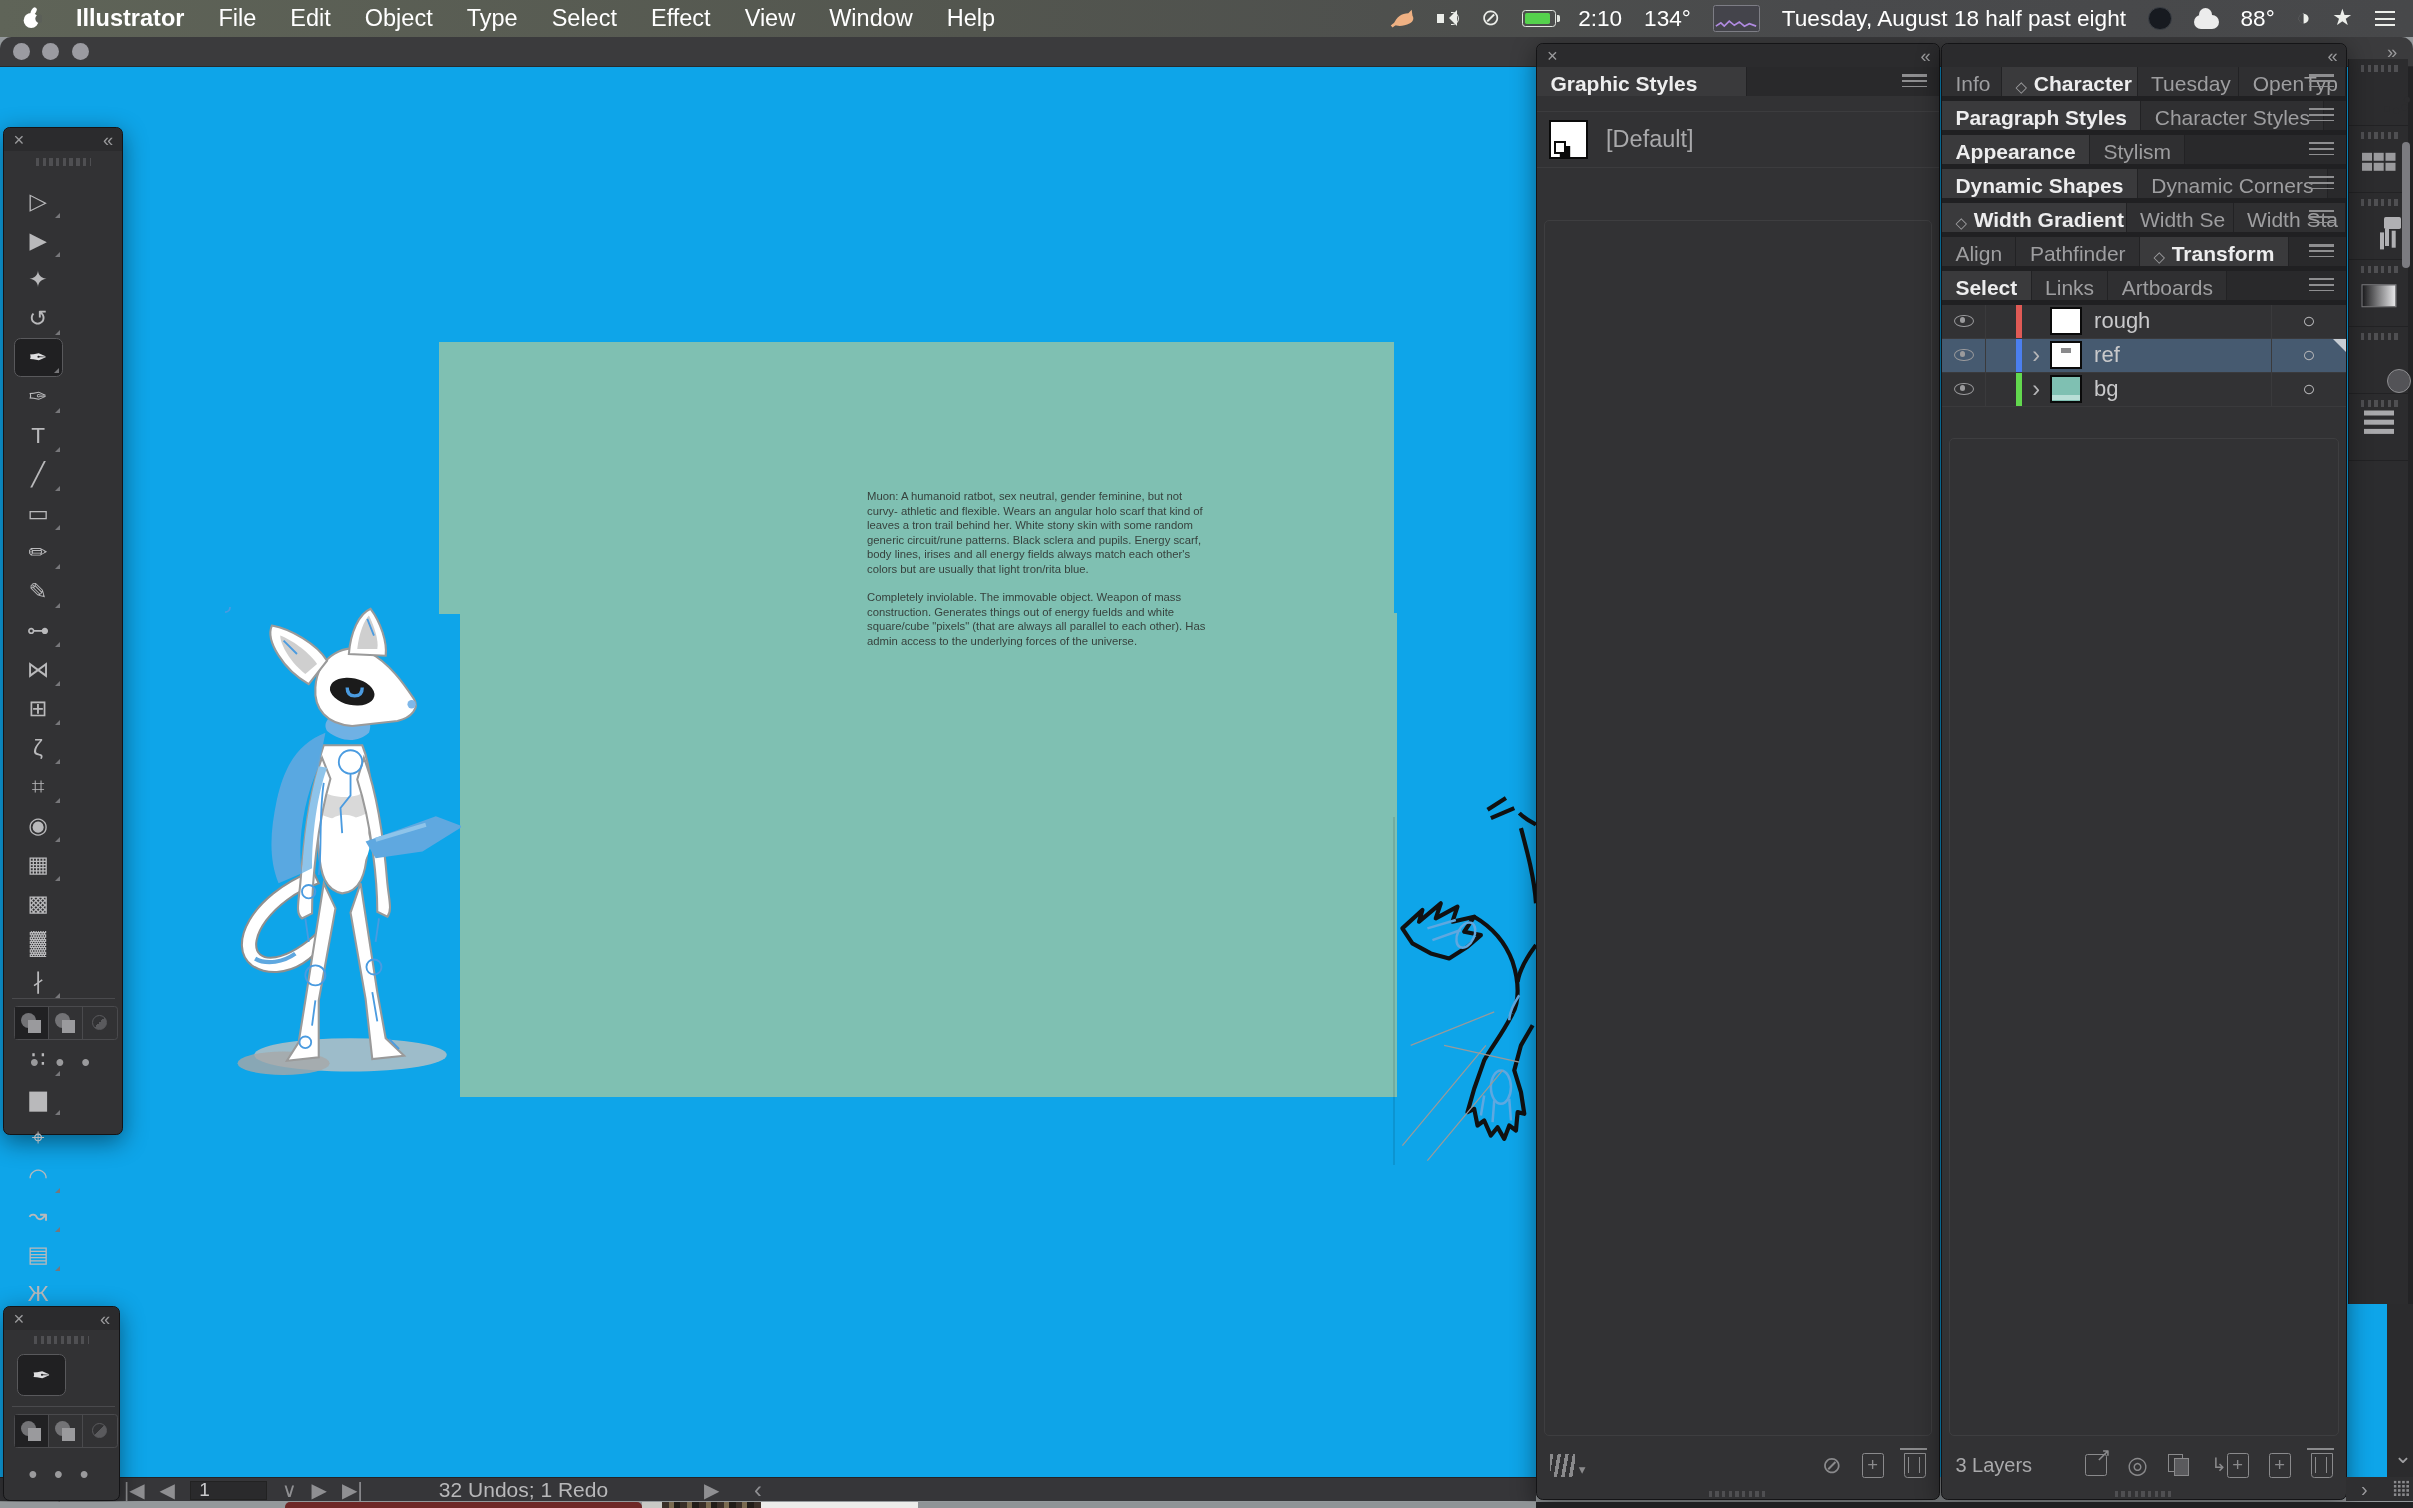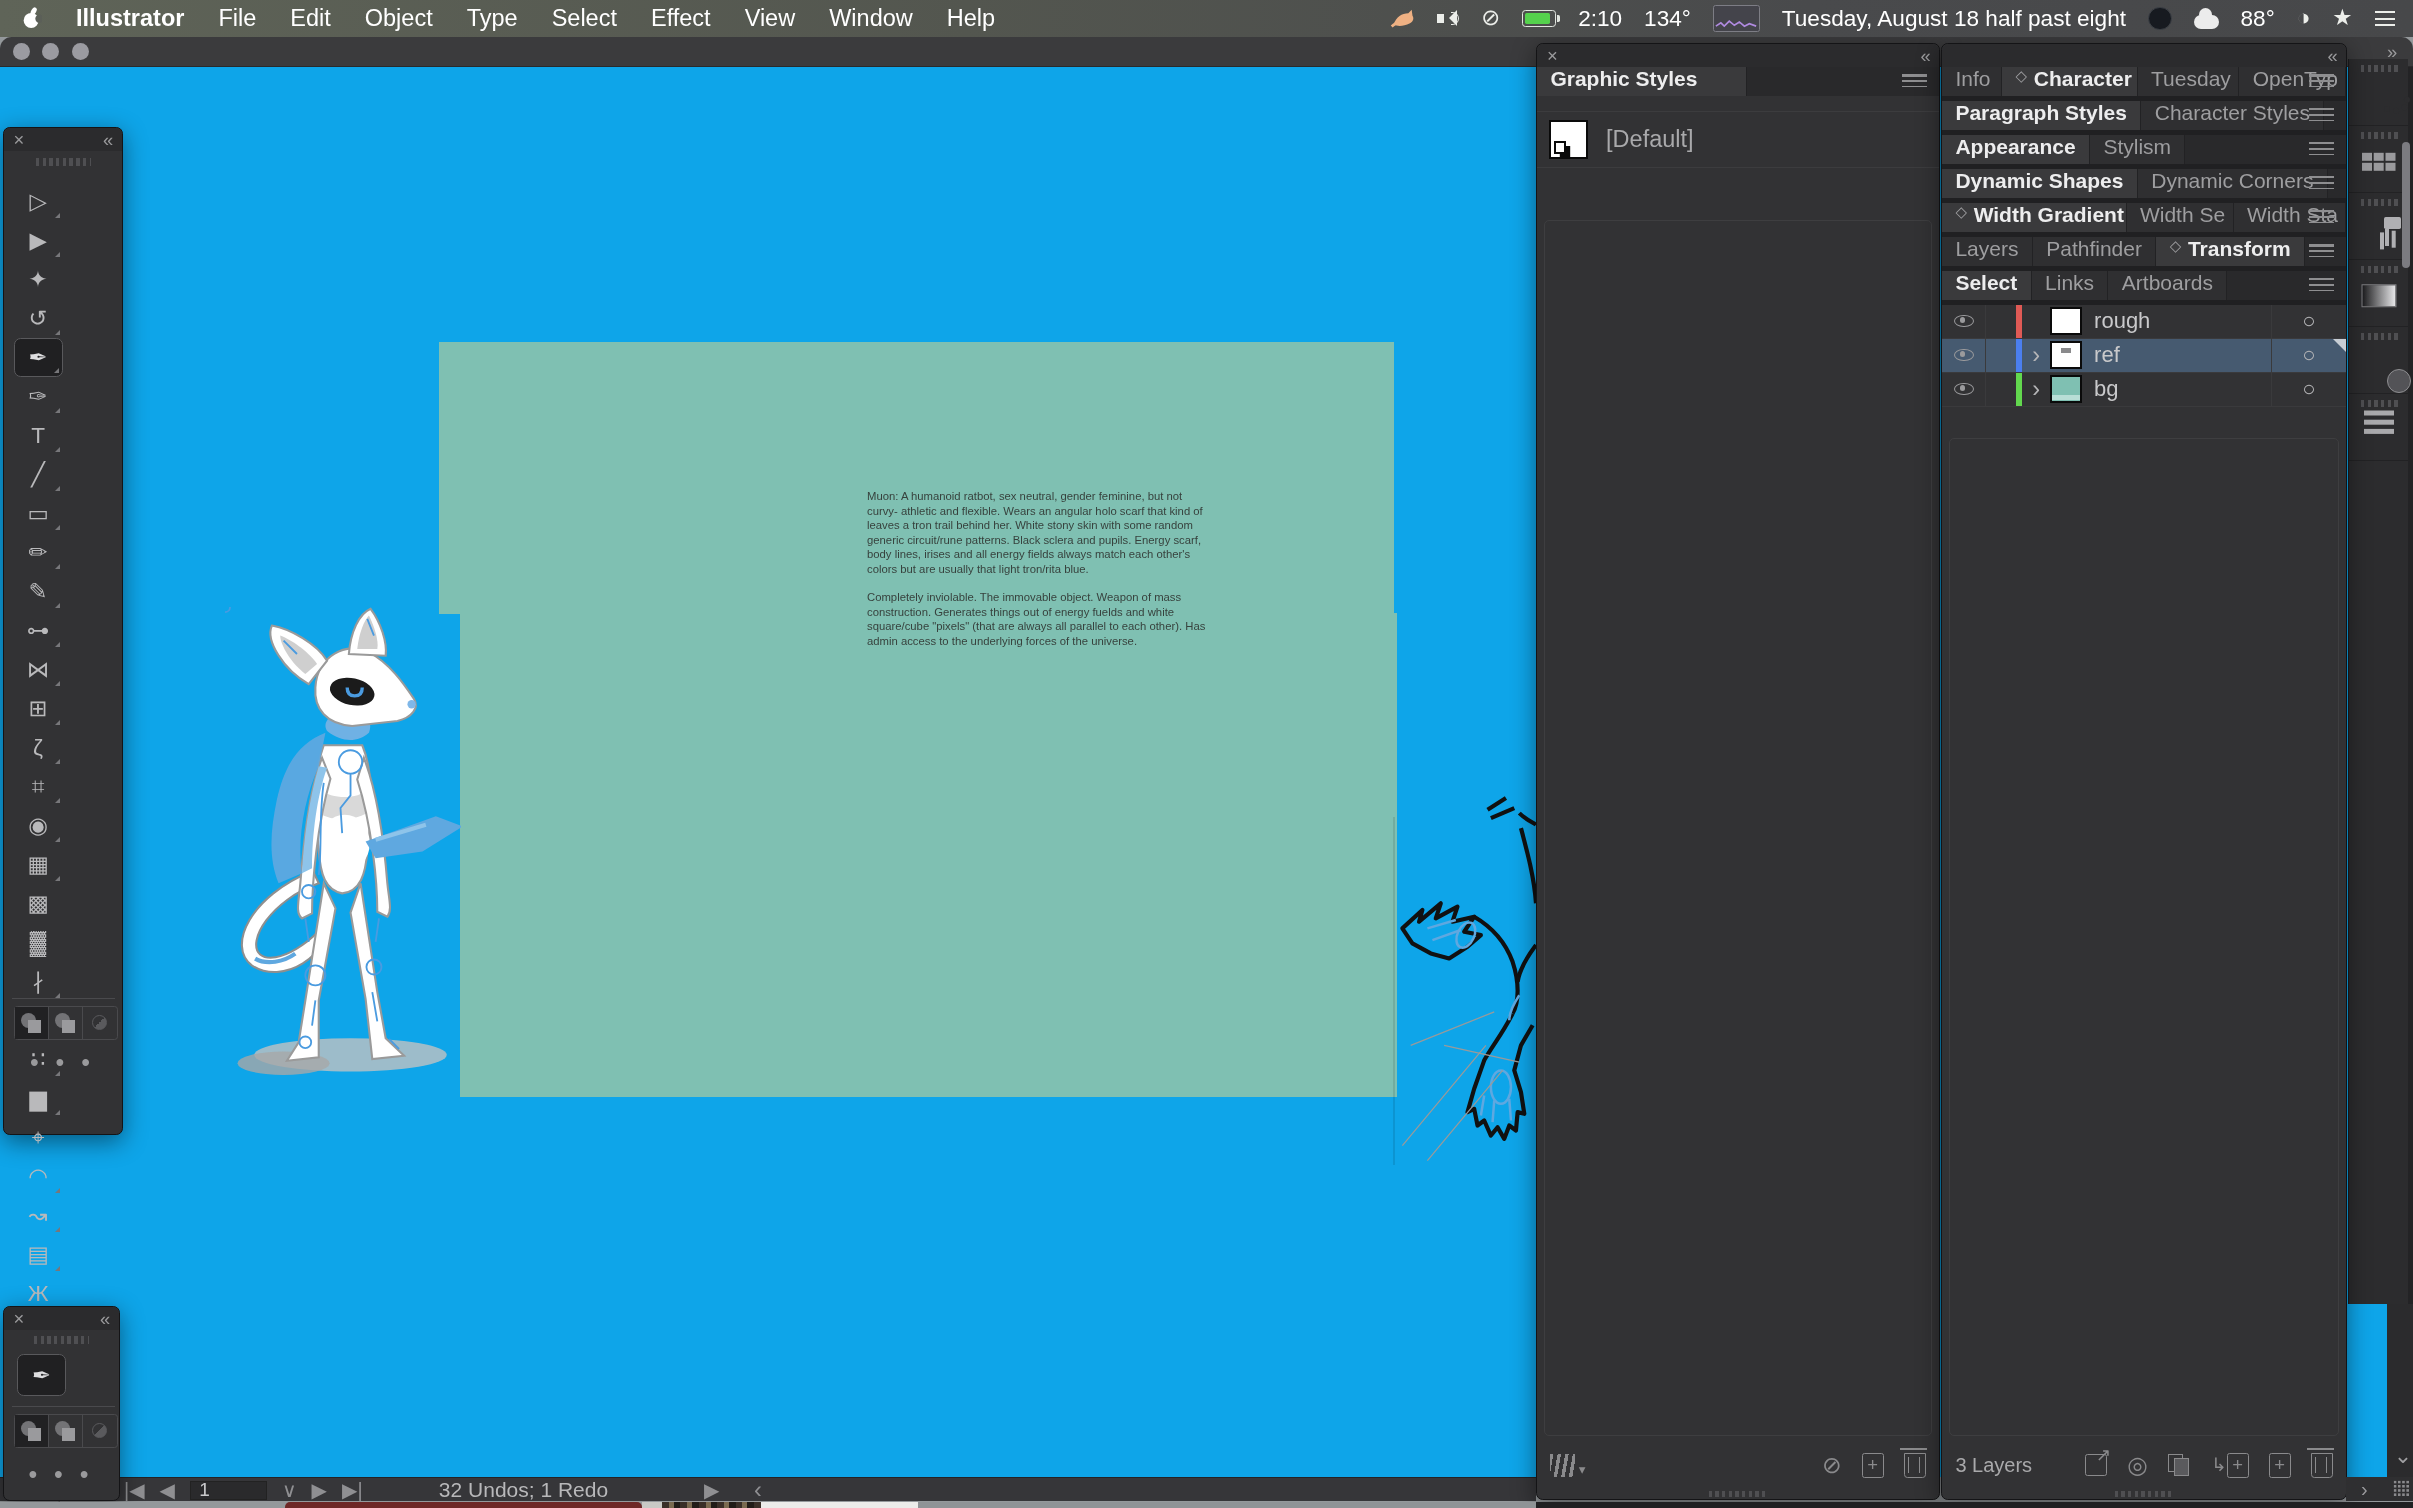--- a/index.html
+++ b/index.html
@@ -53,21 +53,21 @@
   .panel { background:#323234; border:0.8px solid #141416; border-radius:6.7px;
     box-shadow:0 6.7px 25px rgba(0,0,0,.45); z-index:20; color:#c9c9cb; }
   .util-row { height:22.6px; background:#2b2b2d; border-radius:6.7px 6.7px 0 0; position:relative;
     color:#9a9a9c; font-size:18.4px; }
   .util-row .x { position:absolute; left:10px; top:0.8px; }
   .util-row .collapse { position:absolute; right:10px; top:0.8px; letter-spacing:-1.7px; }
   .grip { background:repeating-linear-gradient(90deg,#4f4f52 0 3.4px, transparent 3.4px 6.7px); height:8.4px; }
   .menu-bars { display:inline-block; width:25px; height:13.4px;
     background:repeating-linear-gradient(#8e8e90 0 2.5px, transparent 2.5px 5.9px); }
   .tab-row { height:29px; background:#29292b; display:flex; align-items:stretch; position:relative; font-size:21px; }
-  .tab { padding:0 13.4px; display:flex; align-items:flex-start; gap:6.7px; color:#9e9ea0; background:#2f2f31;
+  .tab { padding:0 13.4px; display:flex; align-items:flex-end; gap:6.7px; color:#9e9ea0; background:#2f2f31;
     border-right:1.7px solid #222224; white-space:nowrap; overflow:hidden; }
   .tab.active { background:#3a3a3c; color:#ededee; font-weight:bold; }
   .tab .dia { font-size:15px; font-weight:normal; color:#9e9ea0; }
   .tab-row .menu-bars { position:absolute; right:11.7px; top:7.5px; }
 
   
   #toolbar { left:2.5px; top:127px; width:120px; height:1008px; }
   #tool-grid { position:absolute; left:8.4px; top:54px; width:104px; display:flex; flex-wrap:wrap; }
   .tool { width:49px; height:39px; color:#b9b9bb; font-size:22.6px; display:flex; align-items:center;
     justify-content:center; position:relative; margin:0 1.7px; }
@@ -500,21 +500,21 @@
       <span class="tab">
           <span>Width Se</span>
         </span>
       <span class="tab">
           <span>Width Sta</span>
         </span>
       <span class="menu-bars"></span>
     </div>
     <div class="tab-row">
       <span class="tab">
-          <span>Layers</span>
+          <span>Align</span>
         </span>
       <span class="tab">
           <span>Pathfinder</span>
         </span>
       <span class="tab active">
           <span class="dia">◇</span>
           <span>Transform</span>
         </span>
       <span class="menu-bars"></span>
     </div>

